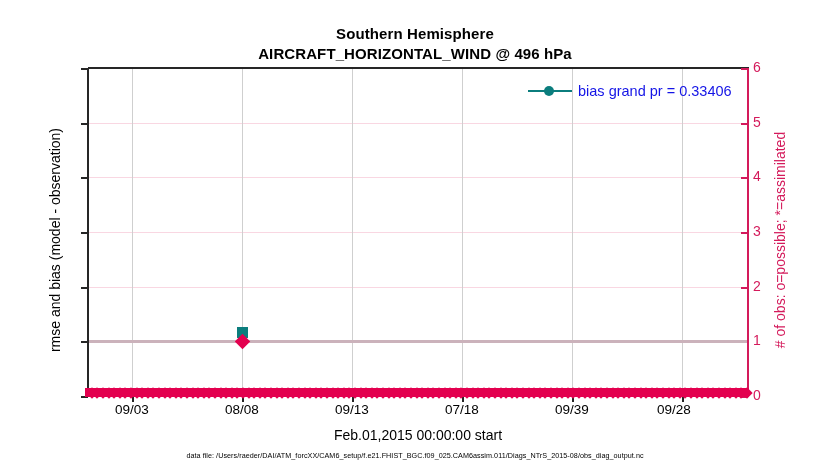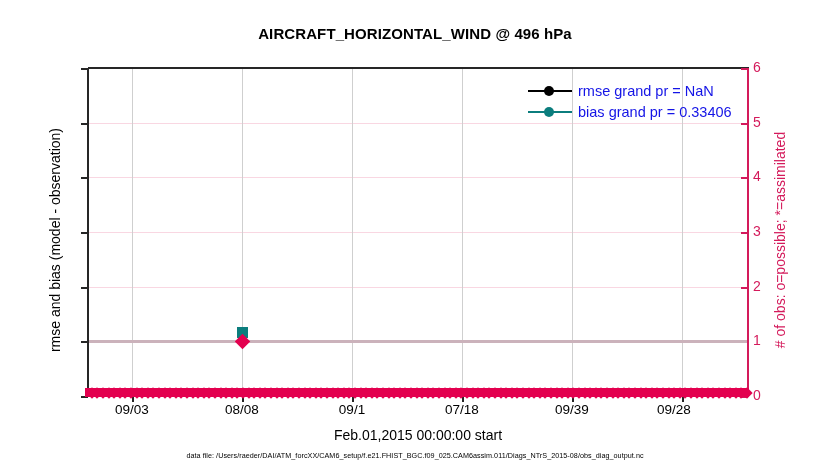--- a/index.html
+++ b/index.html
@@ -255,20 +255,21 @@
     top: 2px;
     background: #e3004f;
     transform: rotate(45deg);
     margin-left: -4px;
   }
 </style>
 </head>
 <body>
 
 <div id="title-block">
+  <div id="title-main">Southern Hemisphere</div>
   <div id="title-sub">AIRCRAFT_HORIZONTAL_WIND @ 496 hPa</div>
 </div>
 
 <div id="plot-area"></div>
 
 <div class="frame-edge" id="frame-top"></div>
 <div class="frame-edge" id="frame-left"></div>
 <div class="frame-edge" id="frame-right"></div>
 <div class="frame-edge" id="frame-bottom"></div>
 
@@ -313,21 +314,21 @@
     <div class="ylabel-right" style="top: 341px;">1</div>
     <div class="ylabel-right" style="top: 287px;">2</div>
     <div class="ylabel-right" style="top: 232px;">3</div>
     <div class="ylabel-right" style="top: 177px;">4</div>
     <div class="ylabel-right" style="top: 123px;">5</div>
     <div class="ylabel-right" style="top: 68px;">6</div>
   </div>
 <div id="gen-xlabels">
     <div class="xlabel-tick" style="left: 132px;">09/03</div>
     <div class="xlabel-tick" style="left: 242px;">08/08</div>
-    <div class="xlabel-tick" style="left: 352px;">09/1</div>
+    <div class="xlabel-tick" style="left: 352px;">09/13</div>
     <div class="xlabel-tick" style="left: 462px;">07/18</div>
     <div class="xlabel-tick" style="left: 572px;">09/39</div>
     <div class="xlabel-tick" style="left: 674px;">09/28</div>
   </div>
 
 <div id="zero-line" style="top: 340.333px;"></div>
 
 <div id="obs-band">
     <div class="obs-sq" style="left: 0px;"></div>
     <div class="obs-dia" style="left: 2.8px;"></div>
@@ -573,25 +574,18 @@
   </div>
 
 <div id="y-axis-title-left">rmse and bias (model - observation)</div>
 <div id="y-axis-title-right"># of obs: o=possible; *=assimilated</div>
 <div id="x-axis-title">Feb.01,2015 00:00:00 start</div>
 <div id="footer-note">data file: /Users/raeder/DAI/ATM_forcXX/CAM6_setup/f.e21.FHIST_BGC.f09_025.CAM6assim.011/Diags_NTrS_2015-08/obs_diag_output.nc</div>
 
 <div id="legend">
   <div class="legend-row">
     <span class="legend-sample">
-      <span class="ln" style="background:#000000"></span>
-      <span class="mk" style="background:#000000"></span>
-    </span>
-    <span class="legend-text">rmse grand pr = NaN</span>
-  </div>
-  <div class="legend-row">
-    <span class="legend-sample">
       <span class="ln" style="background:#0b7d7d"></span>
       <span class="mk" style="background:#0b7d7d"></span>
     </span>
     <span class="legend-text">bias grand pr = 0.33406</span>
   </div>
 </div>
 
 </body></html>

